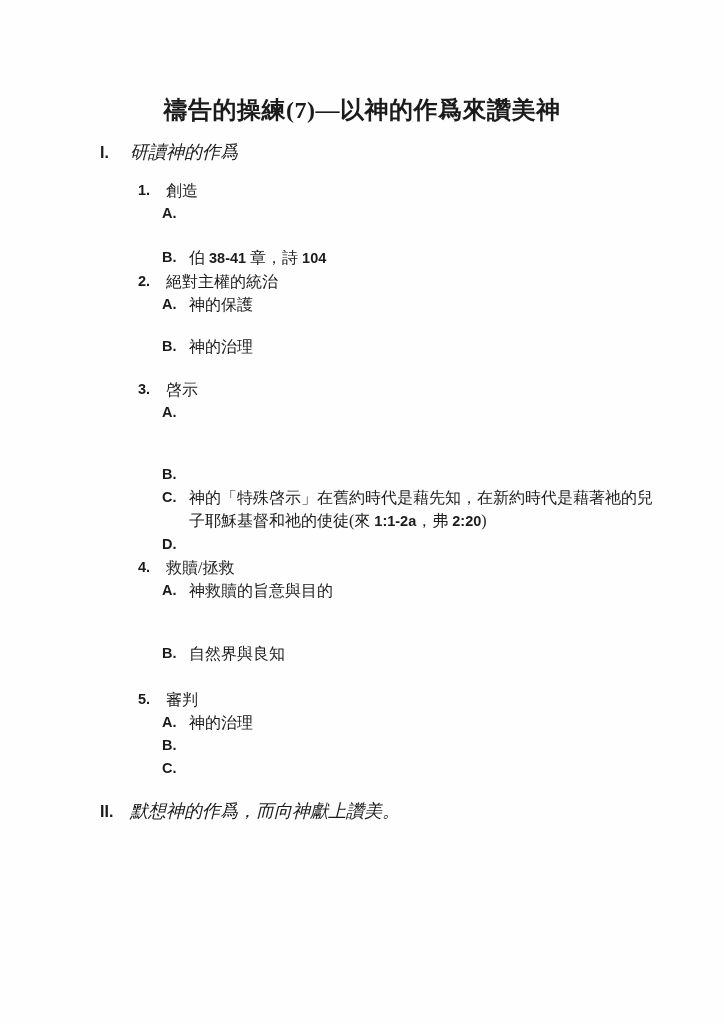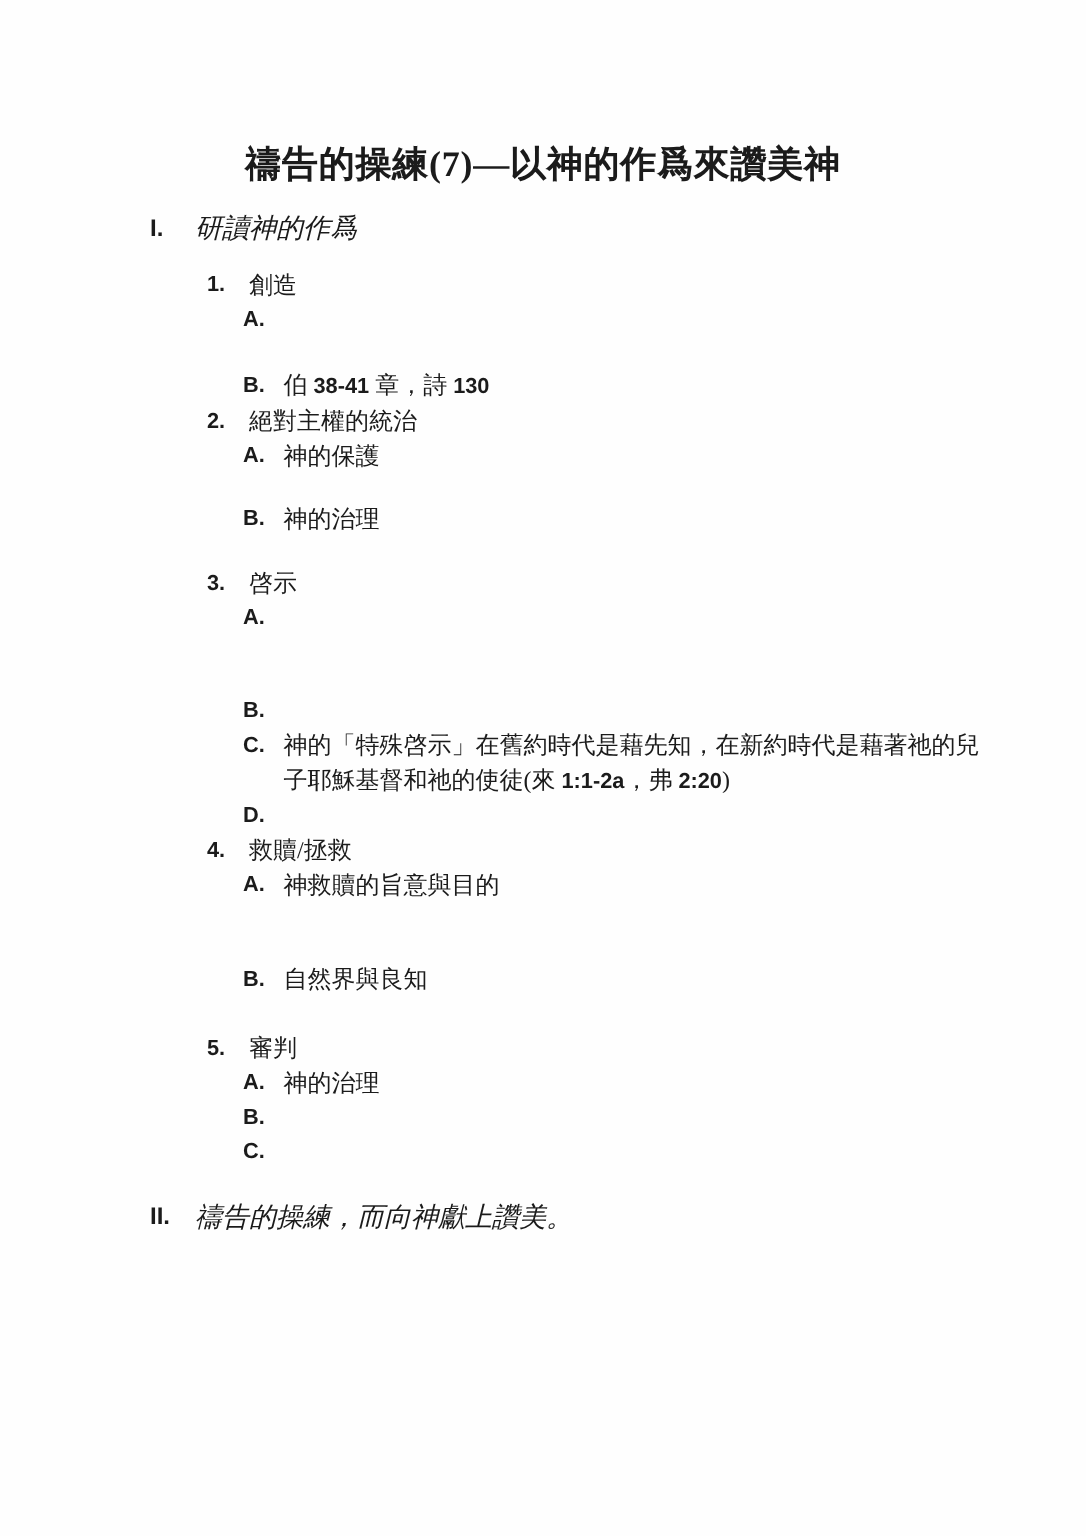--- a/index.html
+++ b/index.html
@@ -102,21 +102,21 @@
   <div class="row lvl2 mt-item">
     <span class="lbl">1.</span>
     <span class="txt">創造</span>
   </div>
   <div class="row lvl3">
     <span class="lbl">A.</span>
     <span class="txt"></span>
   </div>
   <div class="row lvl3 gap-21">
     <span class="lbl">B.</span>
-    <span class="txt">伯 <span class="lat">38-41</span> 章，詩 <span class="lat">130</span></span>
+    <span class="txt">伯 <span class="lat">38-41</span> 章，詩 <span class="lat">104</span></span>
   </div>
 
   <div class="row lvl2">
     <span class="lbl">2.</span>
     <span class="txt">絕對主權的統治</span>
   </div>
   <div class="row lvl3">
     <span class="lbl">A.</span>
     <span class="txt">神的保護</span>
   </div>
@@ -169,16 +169,16 @@
     <span class="lbl">B.</span>
     <span class="txt"></span>
   </div>
   <div class="row lvl3">
     <span class="lbl">C.</span>
     <span class="txt"></span>
   </div>
 
   <div class="row lvl1 gap-3">
     <span class="lbl">II.</span>
-    <span class="txt">禱告的操練，而向神獻上讚美。</span>
+    <span class="txt">默想神的作爲，而向神獻上讚美。</span>
   </div>
 
 </div>
 
 </body></html>

